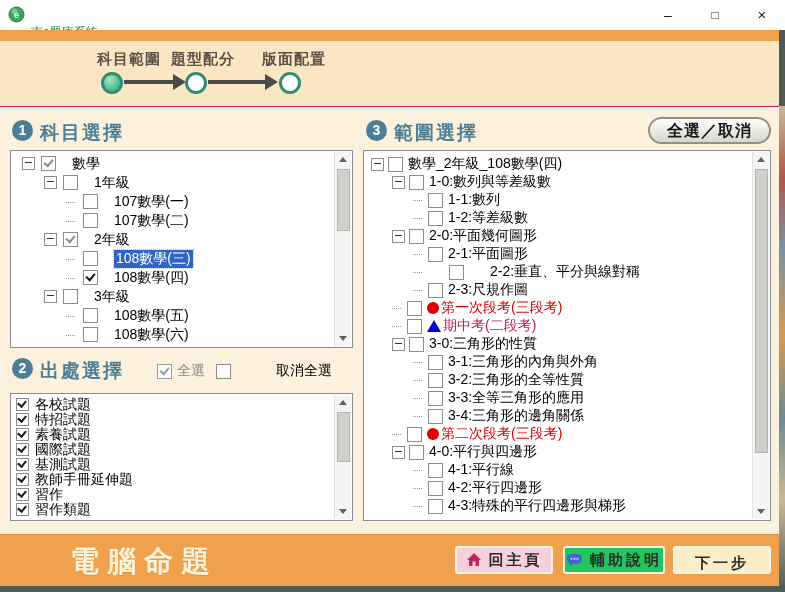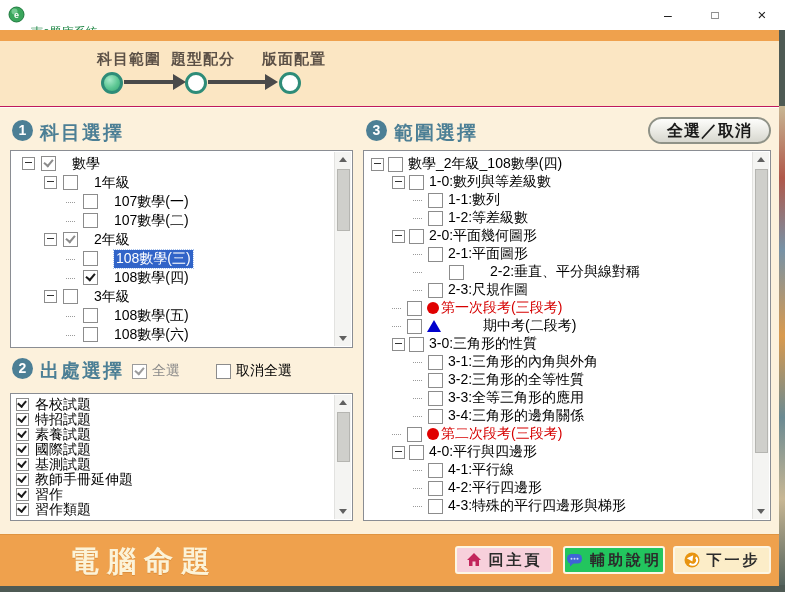--- a/index.html
+++ b/index.html
@@ -59,21 +59,21 @@
   .cb.dis::after{border-color:#9c9c9c;}
   .t-left .exp{margin-right:6px;}
   .t-left .spacer{margin-right:6px;width:11px;}
   .t-left .cb{margin-right:16px;}
   .t-right .exp{margin-right:4px;}
   .t-right .spacer{margin-right:4px;width:11px;}
   .t-right .cb{margin-right:5px;}
   .tlabel{color:#000;}
   .tlabel.sel{background:#3164C8;color:#fff;outline:1px dotted #aac4ee;padding:0 2px;}
   .tlabel.red{color:#D60000;}
-  .tlabel.blue{color:#000000;margin-left:40px;}
+  .tlabel.blue{color:#be185d;}
   .mk-circle{width:12px;height:12px;border-radius:50%;background:#E00000;margin-right:2px;flex:none;}
   .mk-triangle{width:0;height:0;border-left:7px solid transparent;border-right:7px solid transparent;border-bottom:12px solid #0000CC;margin-right:2px;flex:none;}
 
   
   .hdr-check{position:absolute;display:flex;align-items:center;font-size:14px;}
   .hdr-check .cb{margin-right:5px;}
   .hdr-check.disabled{color:#8a8a8a;}
 
   
   .l-list .trow{height:15px;font-size:14px;line-height:15px;}
@@ -82,21 +82,21 @@
 
   
   .pillbtn{position:absolute;height:27px;border:2px solid #8F9287;border-radius:15px;background:linear-gradient(180deg,#FDFDFB 0%,#E9E9E3 55%,#D7D7CF 100%);font-size:16px;font-weight:bold;color:#1a1a1a;text-align:center;line-height:24px;letter-spacing:1px;box-sizing:border-box;cursor:default;}
 
   
   .footer{position:absolute;left:0;top:534px;width:779px;height:51px;background:#EFA14D;border-top:1px solid #E09440;}
   .brand{position:absolute;left:70px;top:7px;font-size:29px;font-weight:bold;color:#FCF3D8;letter-spacing:8px;text-shadow:0 1px 0 #db8f3f;}
   .fbtn{position:absolute;top:11px;height:28px;border:2px solid #FDF6E4;border-radius:3px;display:flex;align-items:center;justify-content:center;gap:7px;font-size:15px;font-weight:bold;color:#2b2b2b;letter-spacing:3px;box-sizing:border-box;cursor:default;}
   .fbtn.home{left:455px;width:98px;background:#F7D0DB;}
   .fbtn.help{left:563px;width:102px;background:#22c55e;}
-  .fbtn.next{left:673px;width:98px;background:#FCEDC8;}
+  .fbtn.next{left:673px;width:98px;background:#FCEDC8;flex-direction:column;}
 
   .desktop-sliver{position:absolute;left:779px;top:106px;width:6px;height:479px;background:linear-gradient(180deg,#c8b794 0%,#b0584a 15%,#7792a6 30%,#d99a4e 48%,#6b8a92 65%,#c8b794 82%,#55645e 100%);}
 </style>
 </head>
 <body>
 
 <div id="screen">
   <div id="appwindow">
 
     <div class="titlebar">
@@ -188,25 +188,25 @@
           </div>
         <div class="vscroll">
           <div class="sarrow up"></div>
           <div class="sarrow down"></div>
           <div class="sthumb" style="top:17px;height:60px;"></div>
         </div>
       </div>
 
       <div class="secbadge" style="left:12px;top:250px;">2</div>
       <div class="sectitle" style="left:40px;top:250px;">出處選擇</div>
-      <div class="hdr-check disabled" style="left:132px;top:254px;">
+      <div class="hdr-check disabled" style="left:157px;top:254px;">
         <span class="cb on dis"></span>
         <span>全選</span>
       </div>
-      <div class="hdr-check" style="left:216px;top:254px;">
+      <div class="hdr-check" style="left:216px;top:254px;gap:40px;">
         <span class="cb"></span>
         <span>取消全選</span>
       </div>
 
       <div class="panel" style="left:10px;top:285px;width:343px;height:128px;">
         <div class="panel-body l-list" style="right:17px;padding-top:2px;" id="sourceList">
             <div class="trow">
               <span class="cb on"></span>
               <span class="tlabel">各校試題</span>
             </div>

